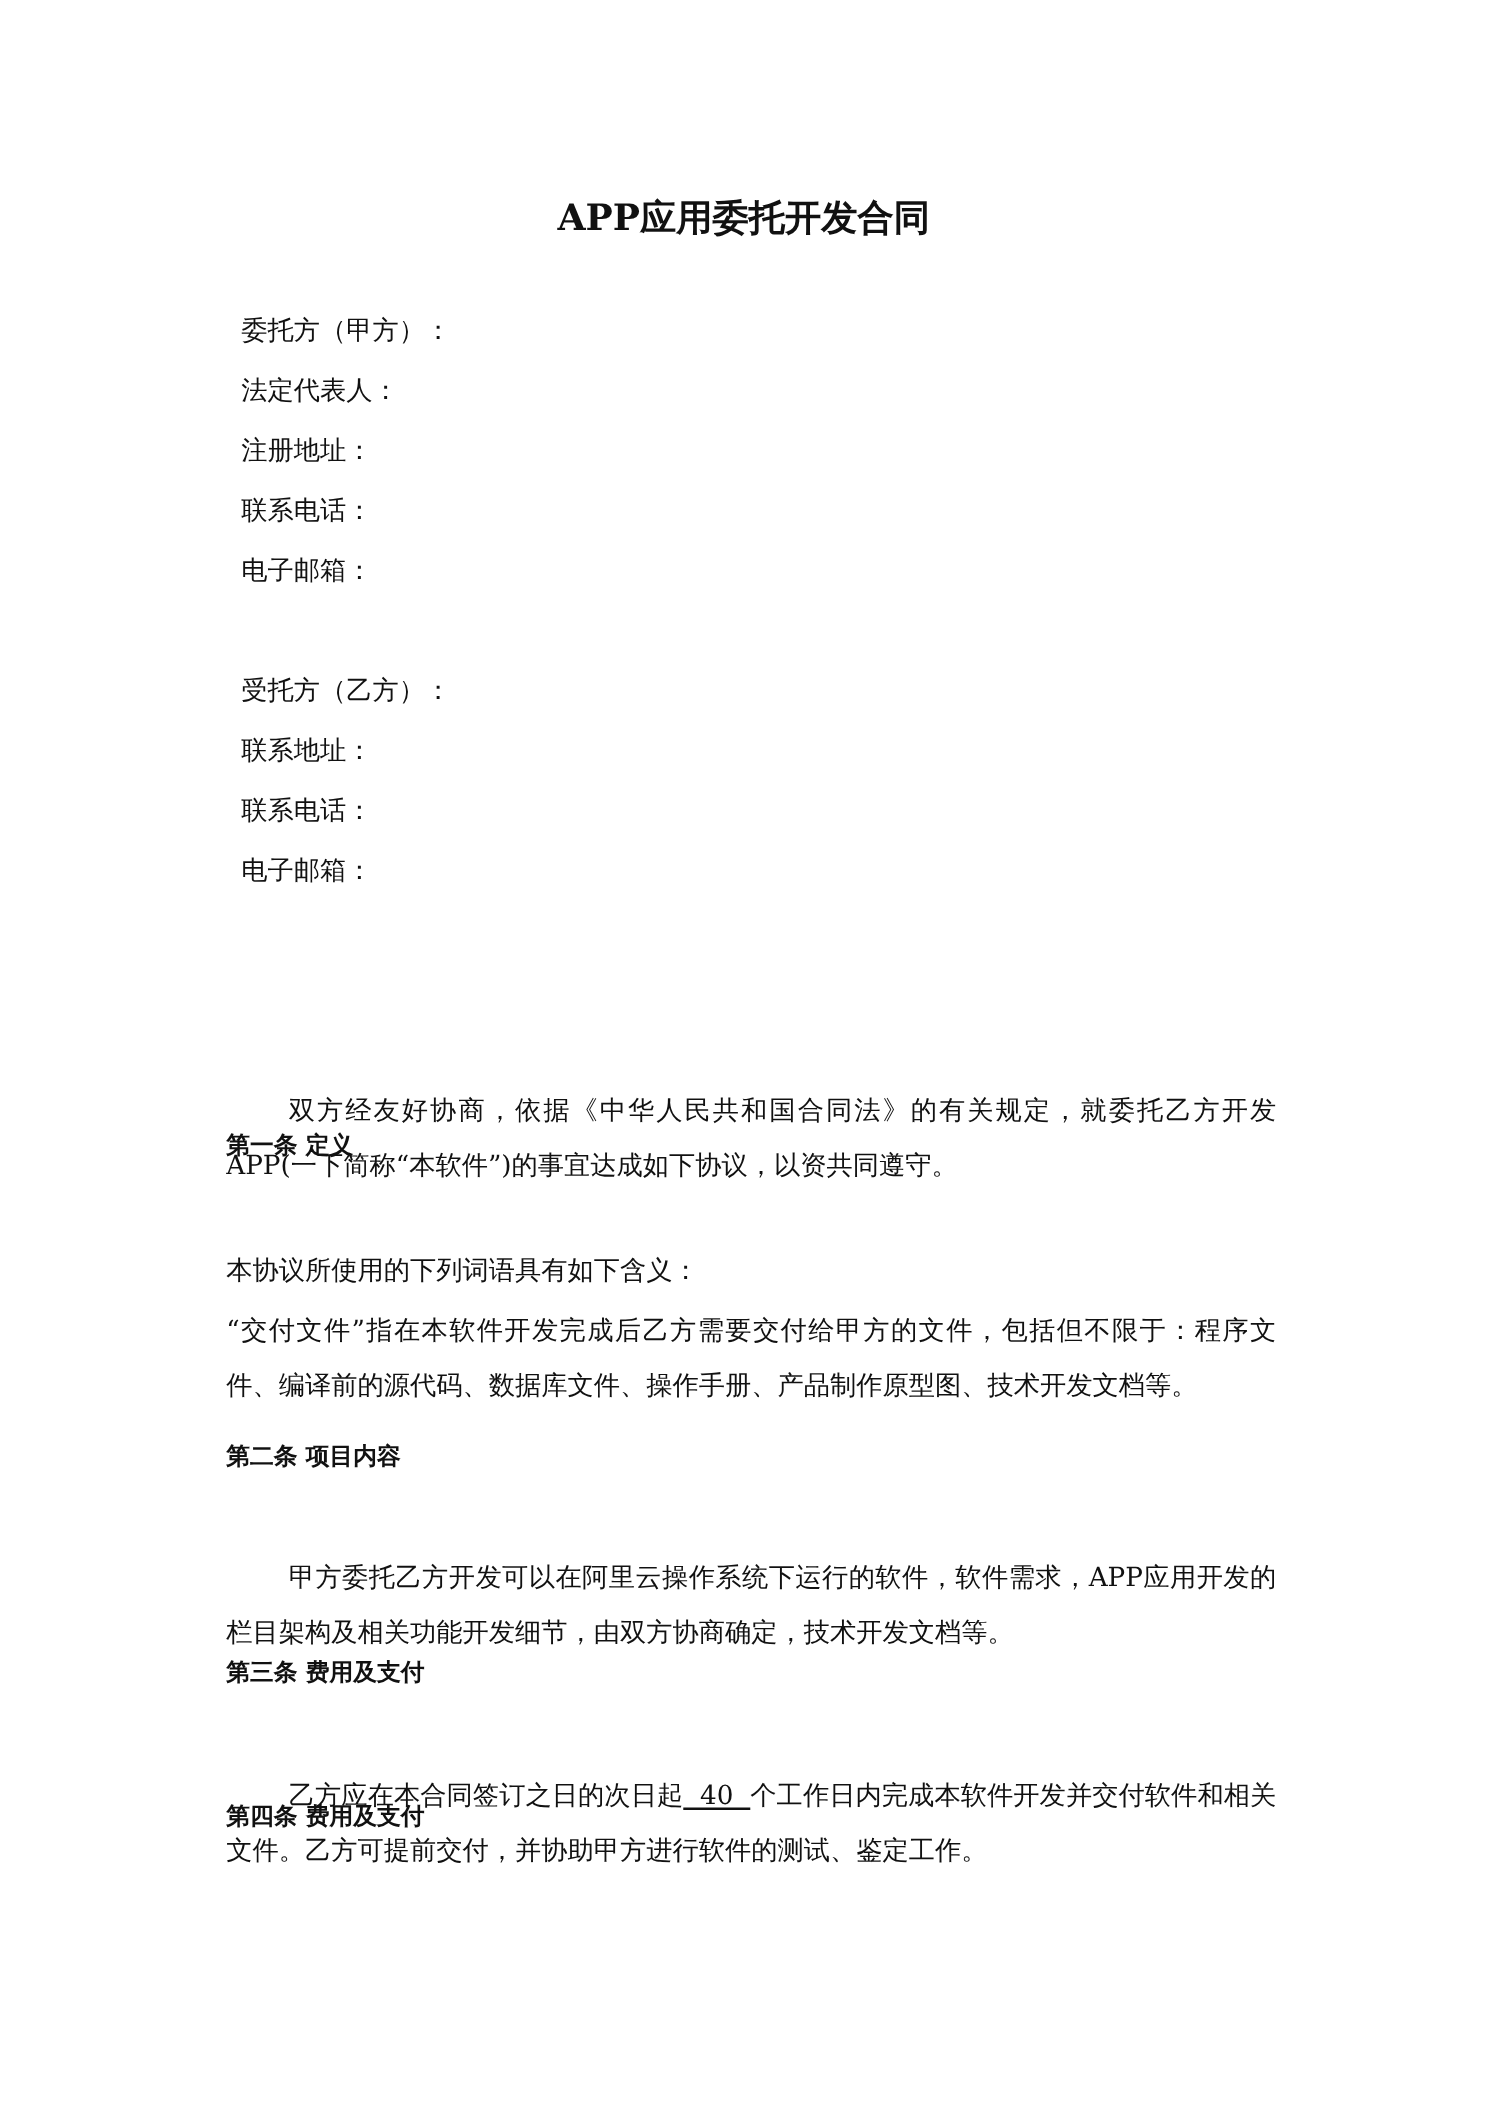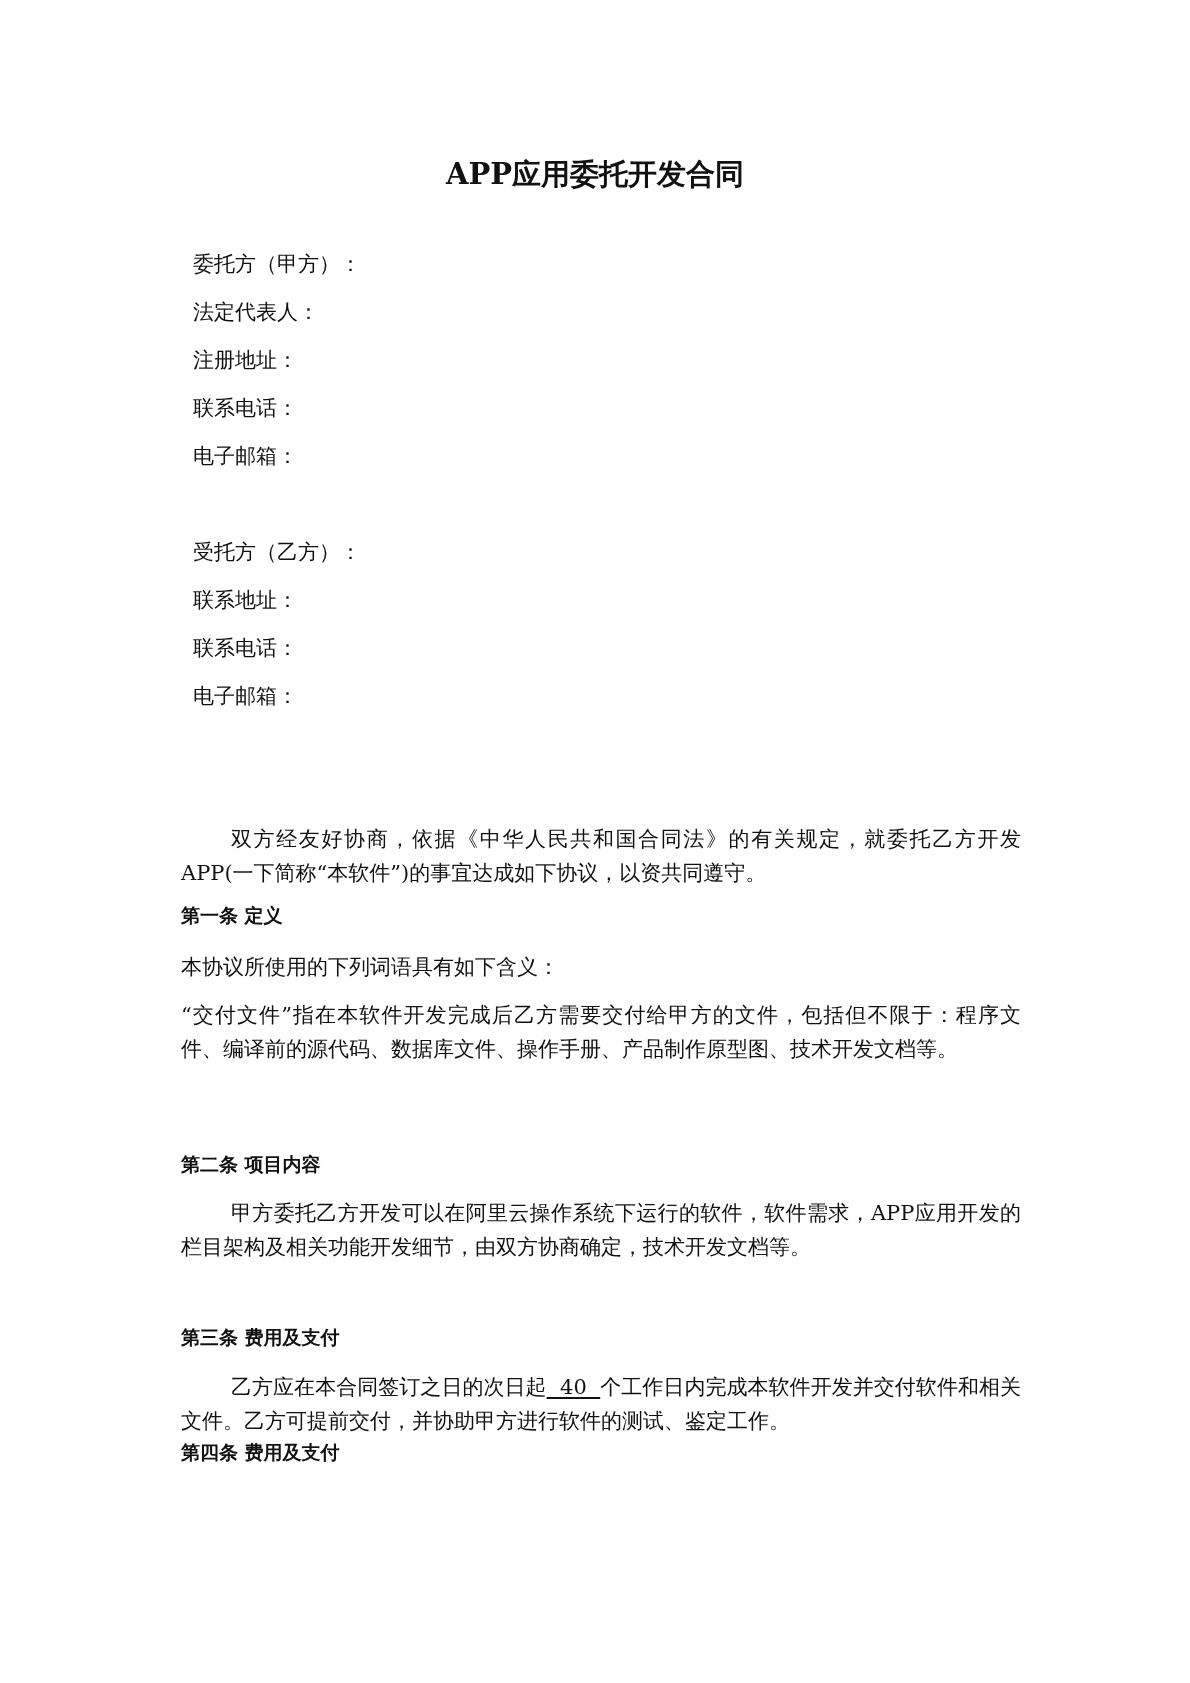--- a/index.html
+++ b/index.html
@@ -2,22 +2,22 @@
 <html><head>
 <meta charset="utf-8">
 <style>
   html, body { margin: 0; padding: 0; background: #ffffff; }
   body { width: 1190px; height: 1683px; position: relative; overflow: hidden;
          font-family: "DejaVu Serif", "Liberation Serif", serif; color: #111111; }
   .page { position: absolute; left: 0; top: 0; width: 1190px; height: 1683px; }
   .title { position: absolute; top: 155px; left: 0; width: 1190px; text-align: center;
            font-size: 29px; font-weight: bold; letter-spacing: 0px; }
   .line { position: absolute; left: 181px; font-size: 21px; line-height: 28px; white-space: nowrap; margin-left: 12px; }
-  .para { position: absolute; left: 181px; width: 840px; font-size: 21px; line-height: 34px;
-          text-align: justify; }
+  .para { position: absolute; left: 181px; width: 840px; font-size: 21px; line-height: 44px;
+          text-align: justify; margin-top: 44px; }
   .indent { text-indent: 50px; }
   .heading { position: absolute; left: 181px; font-size: 19px; font-weight: bold;
              font-family: "DejaVu Sans", "Liberation Sans", sans-serif; white-space: nowrap; }
   .blank { text-decoration: underline; text-underline-offset: 3px; white-space: pre; }
 </style>
 </head>
 <body>
 
 <div class="page">
 

